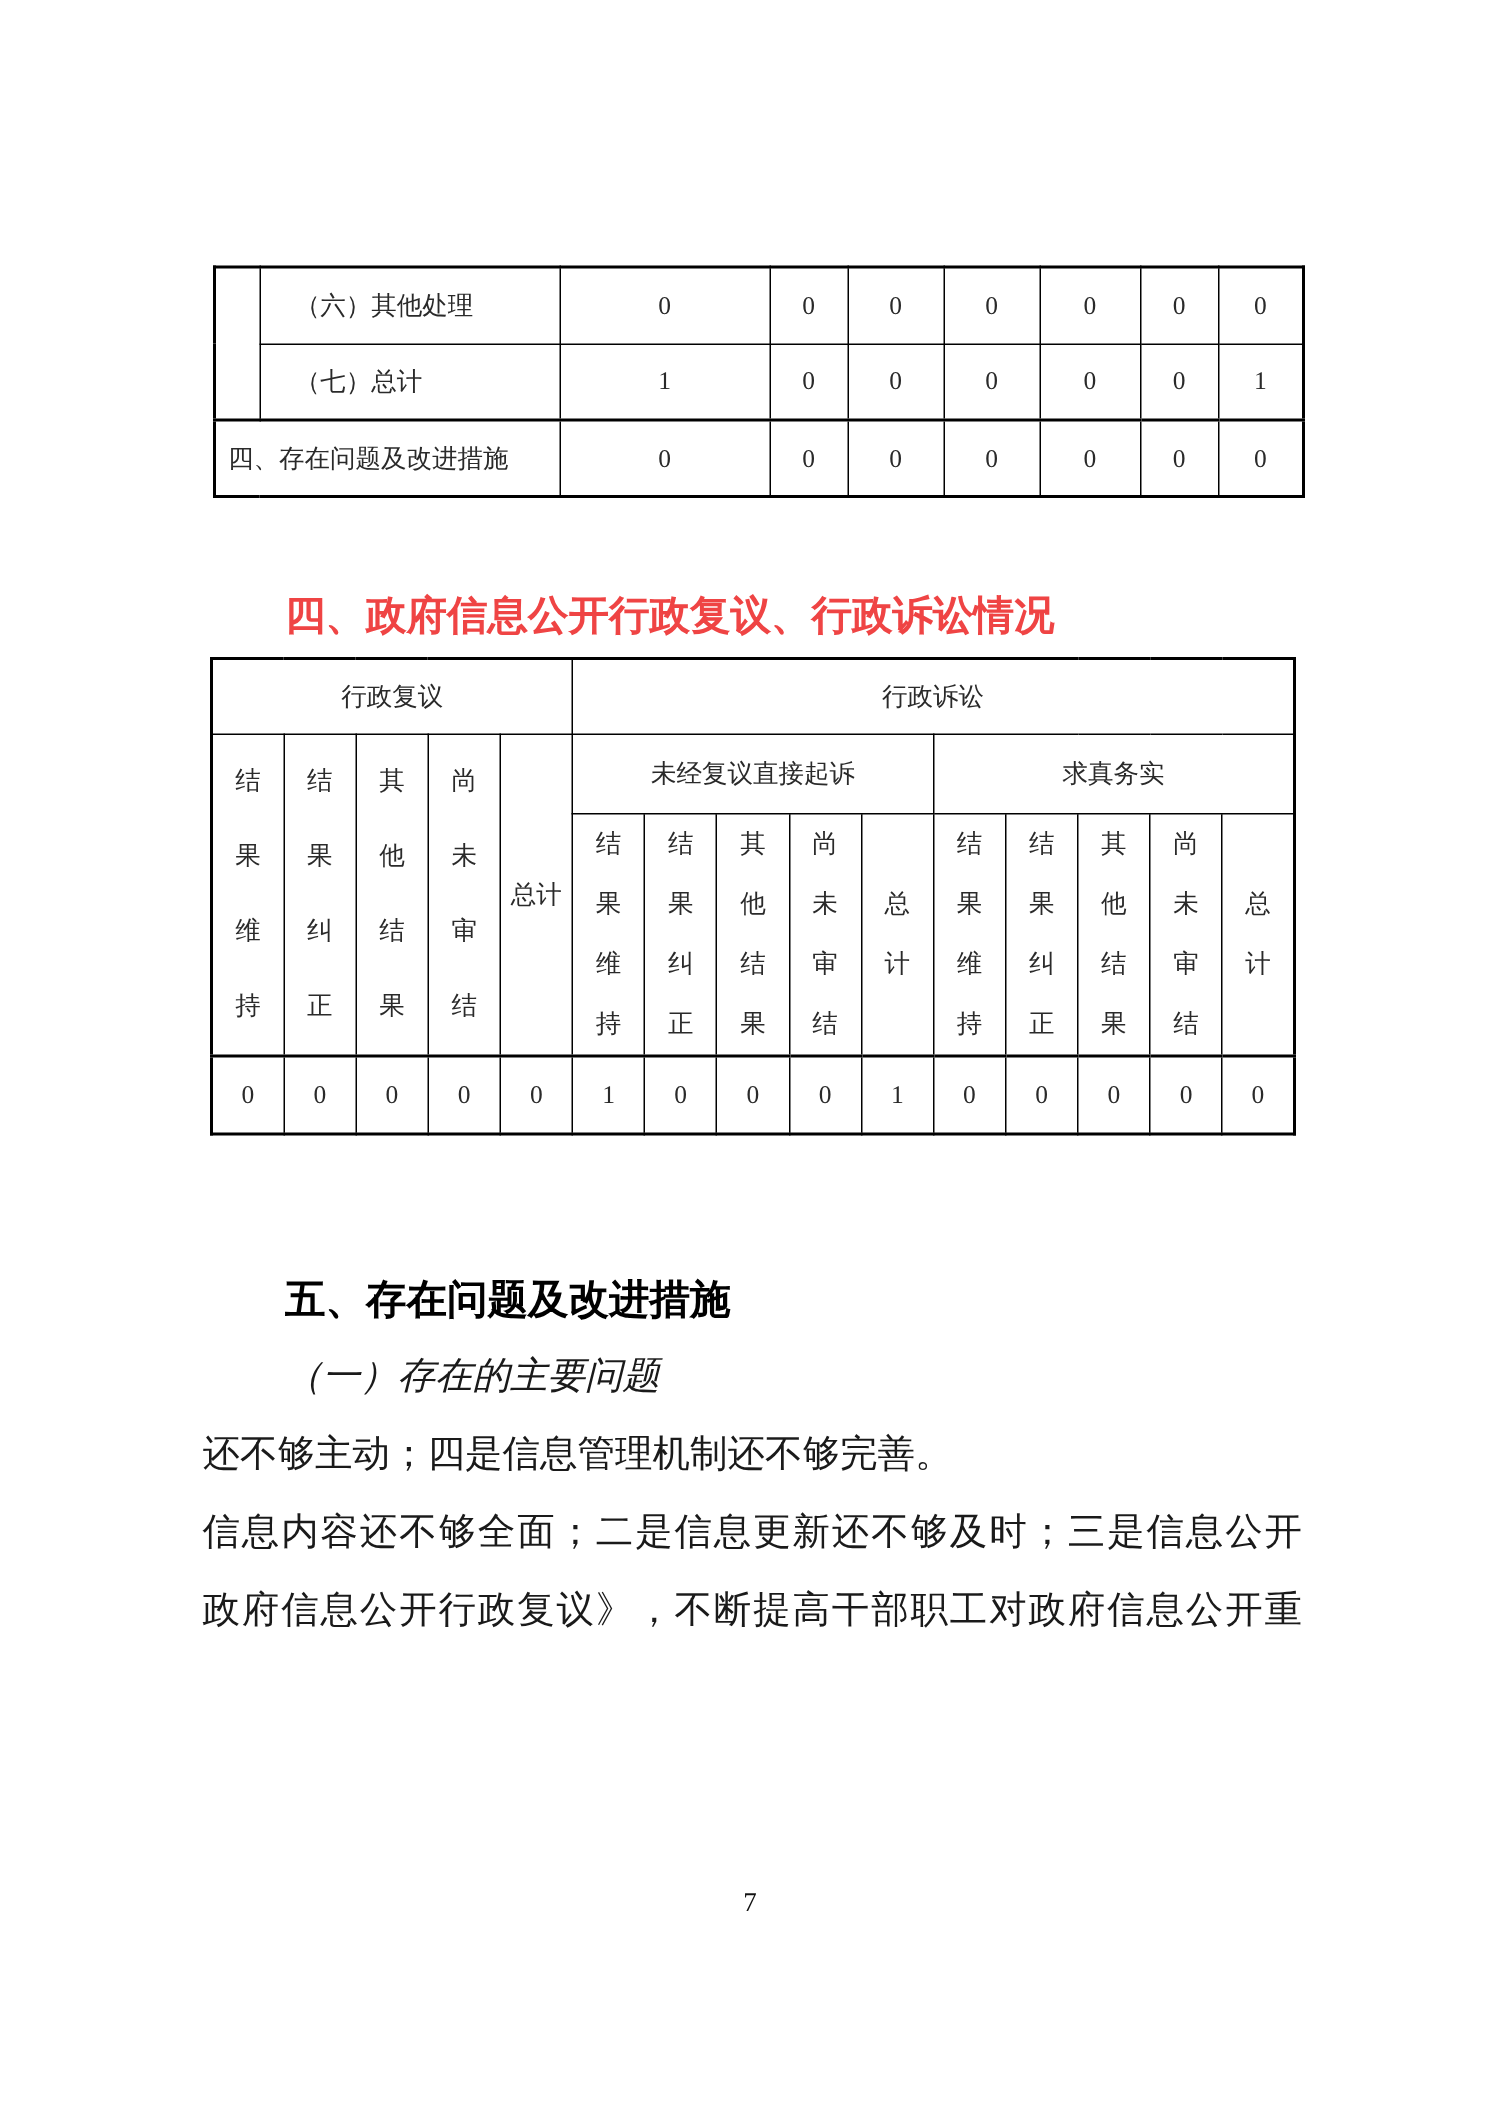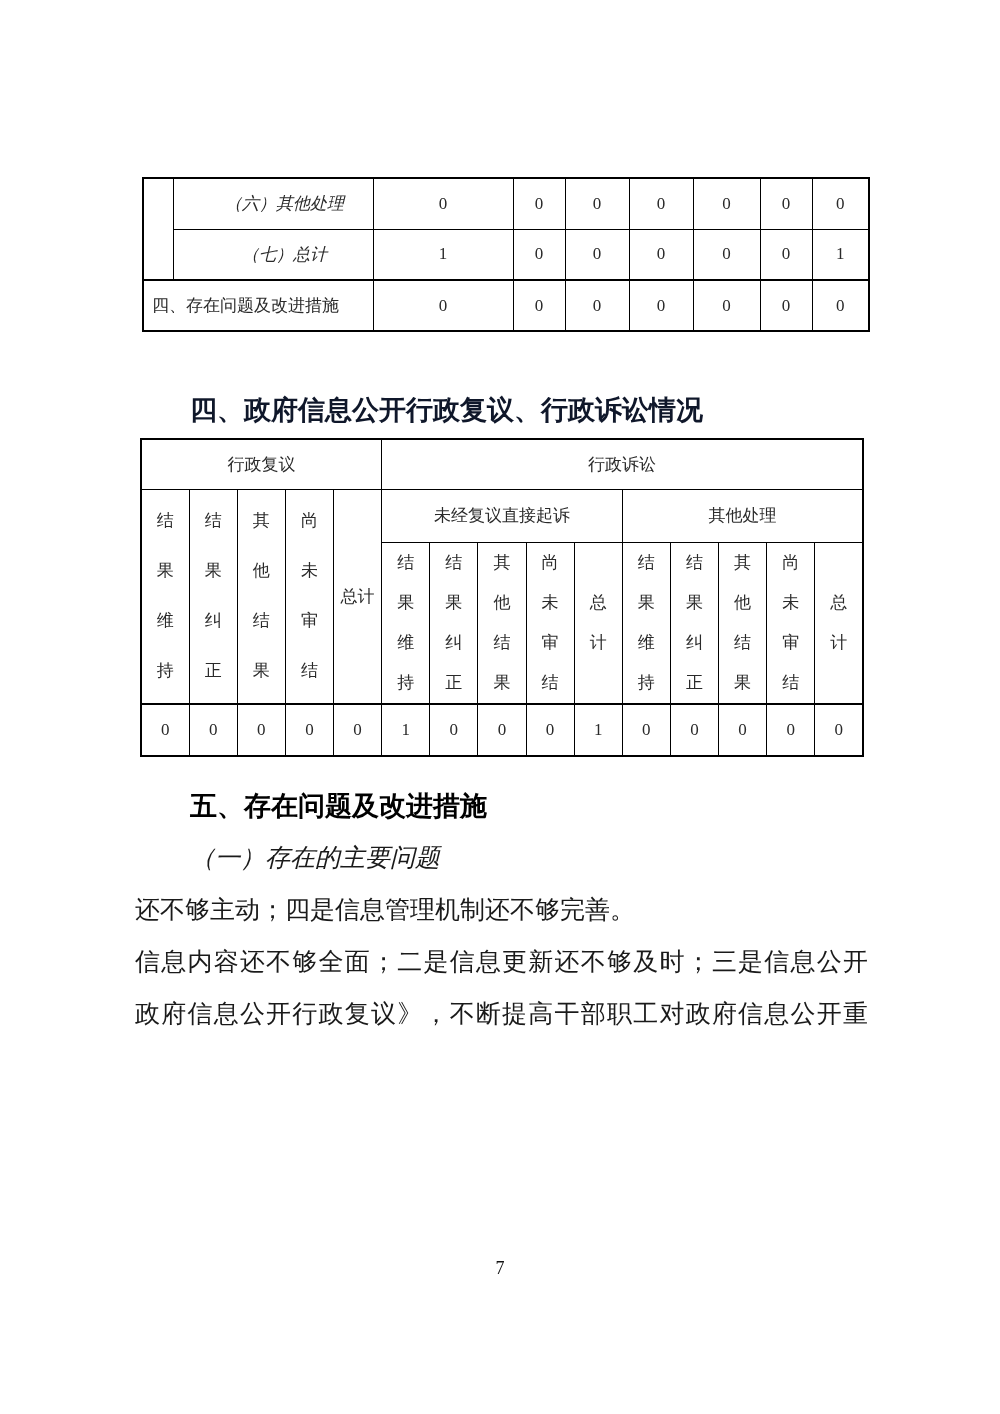--- a/index.html
+++ b/index.html
@@ -22,51 +22,51 @@
     text-align: center;
     vertical-align: middle;
     font-size: 17px;
     color: #2a2a2a;
     padding: 0;
   }
 
   
   #table1 { left: 142px; top: 177px; width: 726px; border: 2px solid #000; }
   #table1 td { height: 51px; }
-  #table1 .lbl  { text-align: center; padding-left: 23px; font-style: italic; }
+  #table1 .lbl  { text-align: left; padding-left: 23px; }
   #table1 .lbl2 { text-align: left; padding-left: 8px; }
   #table1 tr.thick td { border-top: 2px solid #000; }
 
   
   .sec-heading {
     position: absolute;
     left: 135px; width: 733px;
     padding-left: 55px;
     font-family: "Liberation Sans", sans-serif;
     font-weight: bold;
     font-size: 27px;
     line-height: 32px;
-    color: #0f172a;
+    color: #ef4444;
   }
   #heading4 { top: 394px; }
 
   
   #table2 { left: 140px; top: 438px; width: 724px; border: 2px solid #000; font-family: Liberation Serif, serif; }
   #table2 tr.h1 td { height: 50px; }
   #table2 tr.h2 td { height: 53px; }
   #table2 tr.h3 td { height: 161px; }
   #table2 tr.data td { height: 52px; border-top: 2px solid #000; }
   .vtext { white-space: pre-line; display: inline-block; }
   .v1 { line-height: 50px; }   
   .v2 { line-height: 40px; }   
 
   
   #body-text {
     position: absolute;
-    left: 135px; top: 780px; width: 733px;
+    left: 135px; top: 840px; width: 733px;
     font-size: 25px;
   }
   .line { height: 52px; line-height: 52px; white-space: nowrap; }
   .h5line {
     font-family: "Liberation Sans", sans-serif;
     font-weight: bold; font-size: 27px;
     padding-left: 55px; color: #000;
   }
   .subline { font-style: italic; padding-left: 55px; }
   .jfull { white-space: normal; text-align: justify; text-align-last: justify; }
@@ -168,21 +168,21 @@
     <td rowspan="2"><span class="vtext v1">其
 他
 结
 果</span></td>
     <td rowspan="2"><span class="vtext v1">尚
 未
 审
 结</span></td>
     <td rowspan="2">总计</td>
     <td colspan="5">未经复议直接起诉</td>
-    <td colspan="5">其他处理</td>
+    <td colspan="5">求真务实</td>
   </tr>
   <tr class="h3">
     <td><span class="vtext v2">结
 果
 维
 持</span></td>
     <td><span class="vtext v2">结
 果
 纠
 正</span></td>

